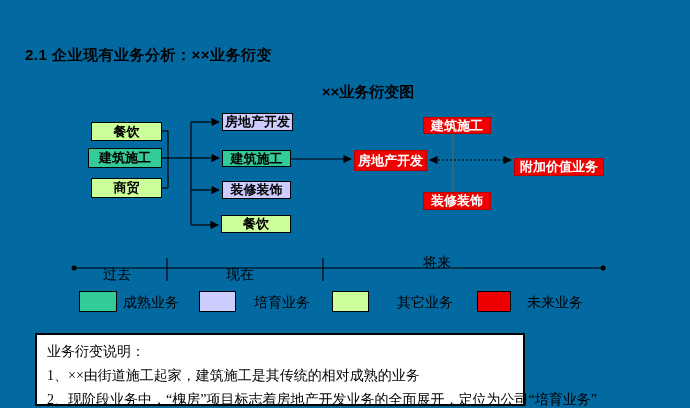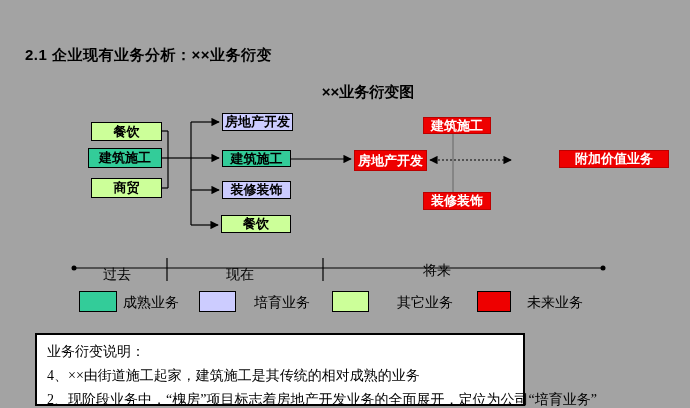--- a/index.html
+++ b/index.html
@@ -1,17 +1,17 @@
 <!DOCTYPE html>
 <html><head>
 <meta charset="utf-8">
 <style>
   html,body{margin:0;padding:0;background:#fff;}
   .stage{
-    position:relative;width:690px;height:408px;background:#a3a3a3;
+    position:relative;width:690px;height:408px;background:#0369a1;
     font-family:"Liberation Sans",sans-serif;overflow:hidden;
   }
   .doc-title{
     position:absolute;left:25px;top:46px;font-size:15px;font-weight:bold;color:#000;
     letter-spacing:0.5px;white-space:nowrap;
   }
   .diagram-title{
     position:absolute;left:352px;top:83px;transform:translateX(-50%);
     font-size:15px;font-weight:bold;color:#000;white-space:nowrap;margin-left:16px;
   }
@@ -79,38 +79,38 @@
   <div class="box" style="left: 88px; top: 148px; width: 74px; height: 20px; background-color: rgb(51, 204, 153);">建筑施工</div>
   <div class="box" style="left: 91px; top: 178px; width: 71px; height: 20px; background-color: rgb(204, 255, 153);">商贸</div>
 
   <div class="box" style="left: 222px; top: 113px; width: 71px; height: 18px; background-color: rgb(204, 204, 255);">房地产开发</div>
   <div class="box" style="left: 222px; top: 150px; width: 69px; height: 17px; background-color: rgb(51, 204, 153);">建筑施工</div>
   <div class="box" style="left: 222px; top: 181px; width: 69px; height: 18px; background-color: rgb(204, 204, 255);">装修装饰</div>
   <div class="box" style="left: 221px; top: 215px; width: 70px; height: 18px; background-color: rgb(204, 255, 153);">餐饮</div>
 
   <div class="box red" style="left: 423px; top: 117px; width: 68px; height: 17px; background-color: rgb(238, 0, 0);">建筑施工</div>
   <div class="box red" style="left: 354px; top: 150px; width: 73px; height: 21px; background-color: rgb(238, 0, 0);">房地产开发</div>
-  <div class="box red" style="left: 514px; top: 150px; width: 110px; height: 18px; background-color: rgb(238, 0, 0); margin-left: 45px;">附加价值业务</div>
+  <div class="box red" style="left: 514px; top: 158px; width: 90px; height: 18px; background-color: rgb(238, 0, 0);">附加价值业务</div>
   <div class="box red" style="left: 423px; top: 192px; width: 68px; height: 18px; background-color: rgb(238, 0, 0);">装修装饰</div>
 
   <div class="tl-label" style="left:117px;top:246px">过去</div>
   <div class="tl-label" style="left:240px;top:246px">现在</div>
-  <div class="tl-label" style="left:437px;top:242px">将来</div>
+  <div class="tl-label" style="left:437px;top:234px">将来</div>
 
   <div class="legend-swatch" style="left: 79px; top: 291px; width: 38px; height: 21px; background-color: rgb(51, 204, 153);"></div>
   <div class="legend-label" style="left:123px;top:294px">成熟业务</div>
 
   <div class="legend-swatch" style="left: 199px; top: 291px; width: 37px; height: 21px; background-color: rgb(204, 204, 255);"></div>
   <div class="legend-label" style="left:254px;top:294px">培育业务</div>
 
   <div class="legend-swatch" style="left: 332px; top: 291px; width: 37px; height: 21px; background-color: rgb(204, 255, 153);"></div>
   <div class="legend-label" style="left:397px;top:294px">其它业务</div>
 
   <div class="legend-swatch" style="left: 477px; top: 291px; width: 34px; height: 21px; background-color: rgb(238, 0, 0);"></div>
   <div class="legend-label" style="left:527px;top:294px">未来业务</div>
 
   <div class="notes">
     <div class="line">业务衍变说明：</div>
-    <div class="line">4、××由街道施工起家，建筑施工是其传统的相对成熟的业务</div>
+    <div class="line">1、××由街道施工起家，建筑施工是其传统的相对成熟的业务</div>
     <div class="line">2、现阶段业务中，“槐房”项目标志着房地产开发业务的全面展开，定位为公司“培育业务”</div>
   </div>
 
 </div>
 
 </body></html>

